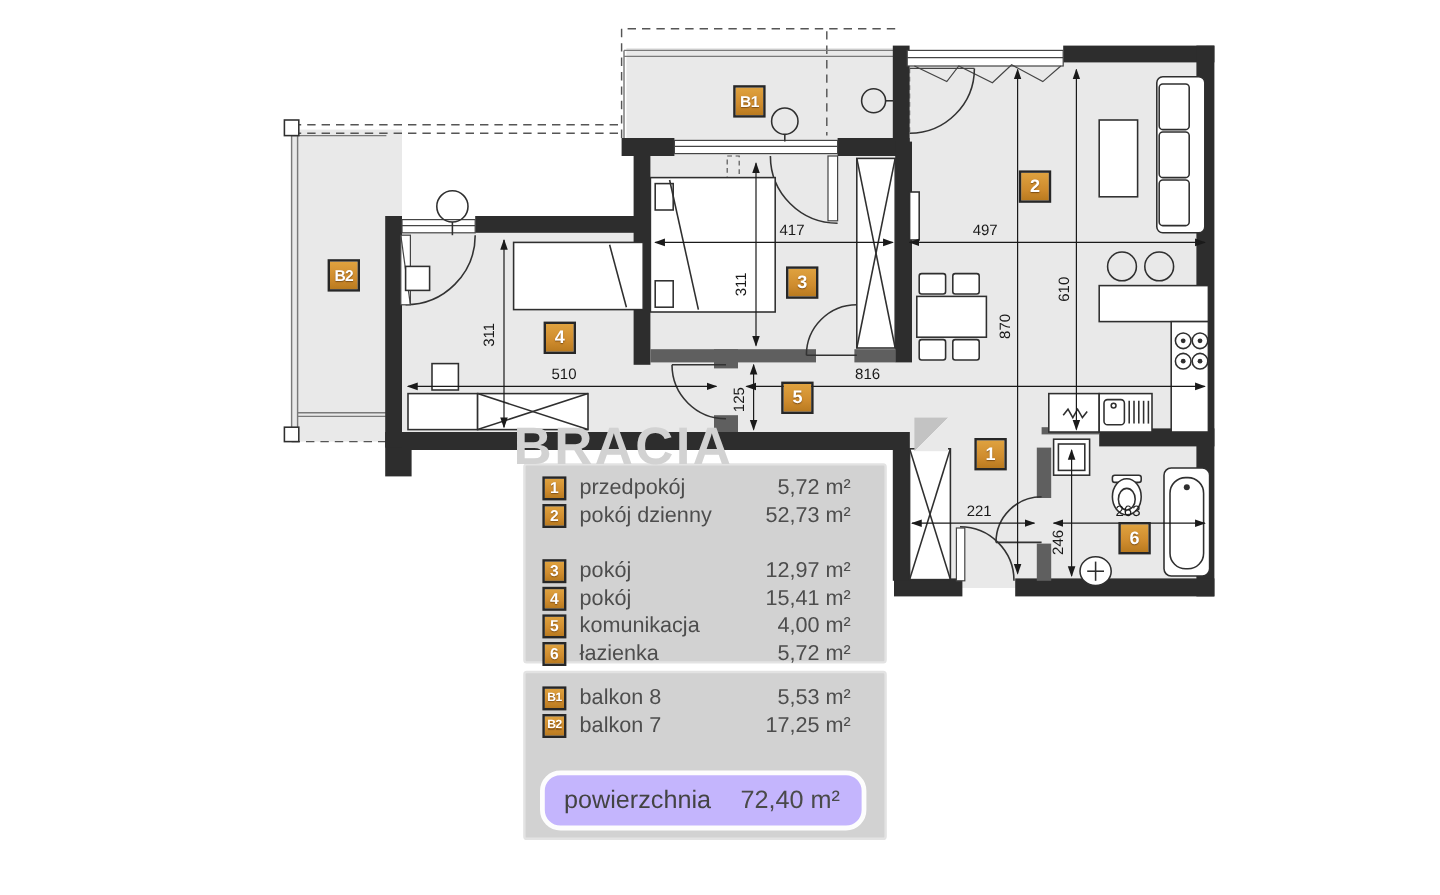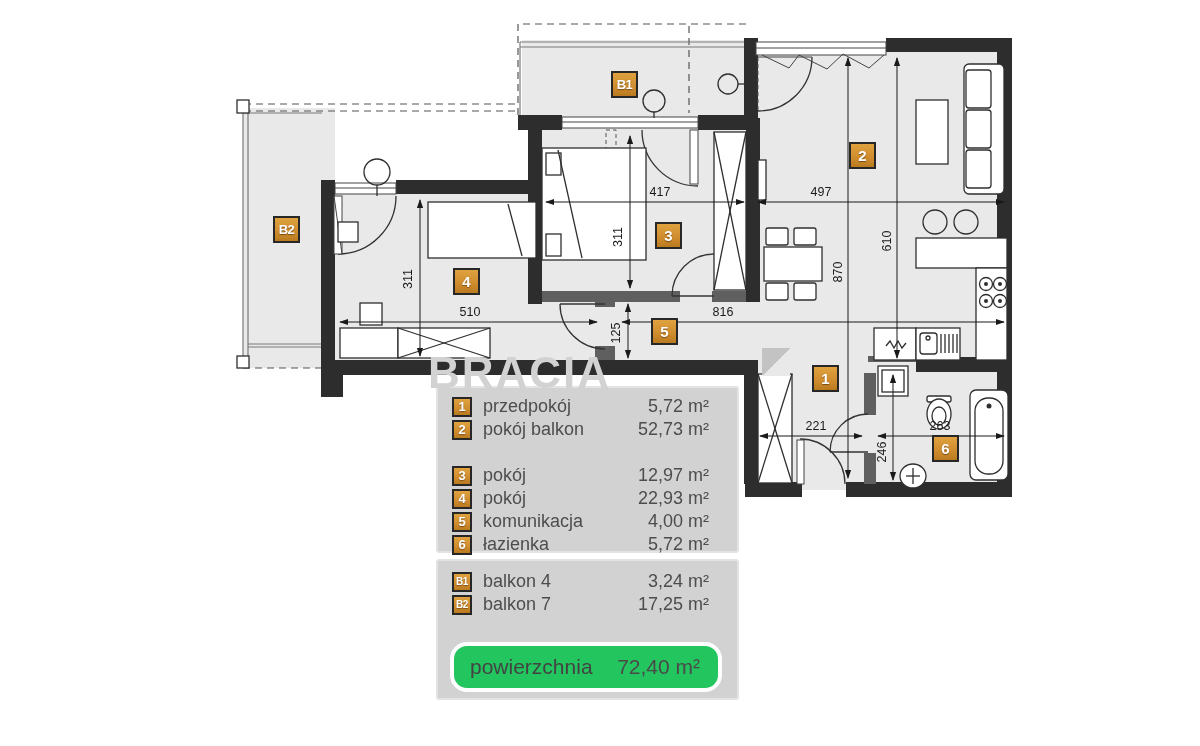--- a/index.html
+++ b/index.html
@@ -50,21 +50,21 @@
     border:2px solid #272727;color:#fff;font-weight:bold;font-size:13px;line-height:15px;
     display:flex;align-items:center;justify-content:center;
     text-shadow:0 1px 1px rgba(60,30,0,.5);}
   .lbadge.bsmall{font-size:10px;letter-spacing:-0.5px;}
   .lbadge.empty{background:none;border:none;}
   .lname{flex:1;}
   .larea{width:110px;text-align:right;padding-right:28px;}
 
   
   #total-box{position:absolute;z-index:4;left:450px;top:642px;width:272px;height:50px;
-    box-sizing:border-box;background:#22c55e;border:4px solid #fdfdfd;border-radius:17px;
+    box-sizing:border-box;background:#c4b5fd;border:4px solid #fdfdfd;border-radius:17px;
     display:flex;align-items:center;justify-content:space-between;
     padding:0 18px 0 16px;color:#434343;font-size:21px;}
   #total-box .tval{color:#4a4a4a;}
 </style>
 </head>
 <body>
 
 <div id="stage">
 
 <svg width="1200" height="746" viewBox="0 0 1200 746" xmlns="http://www.w3.org/2000/svg">
@@ -308,54 +308,54 @@
 </div>
 
 <div class="panel" id="panel-rooms">
   <div class="lrow">
     <span class="lbadge">1</span>
     <span class="lname">przedpokój</span>
     <span class="larea">5,72 m²</span>
   </div>
   <div class="lrow">
     <span class="lbadge">2</span>
-    <span class="lname">pokój balkon</span>
+    <span class="lname">pokój dzienny</span>
     <span class="larea">52,73 m²</span>
   </div>
   <div class="lrow">
     <span class="lbadge empty"></span>
     <span class="larea"></span>
   </div>
   <div class="lrow">
     <span class="lbadge">3</span>
     <span class="lname">pokój</span>
     <span class="larea">12,97 m²</span>
   </div>
   <div class="lrow">
     <span class="lbadge">4</span>
     <span class="lname">pokój</span>
-    <span class="larea">22,93 m²</span>
+    <span class="larea">15,41 m²</span>
   </div>
   <div class="lrow">
     <span class="lbadge">5</span>
     <span class="lname">komunikacja</span>
     <span class="larea">4,00 m²</span>
   </div>
   <div class="lrow">
     <span class="lbadge">6</span>
     <span class="lname">łazienka</span>
     <span class="larea">5,72 m²</span>
   </div>
 </div>
 
 <div class="panel" id="panel-balconies">
   <div class="lrow">
     <span class="lbadge bsmall">B1</span>
-    <span class="lname">balkon 4</span>
-    <span class="larea">3,24 m²</span>
+    <span class="lname">balkon 8</span>
+    <span class="larea">5,53 m²</span>
   </div>
   <div class="lrow">
     <span class="lbadge bsmall">B2</span>
     <span class="lname">balkon 7</span>
     <span class="larea">17,25 m²</span>
   </div>
 </div>
 
 <div id="total-box">
   <span>powierzchnia</span>

